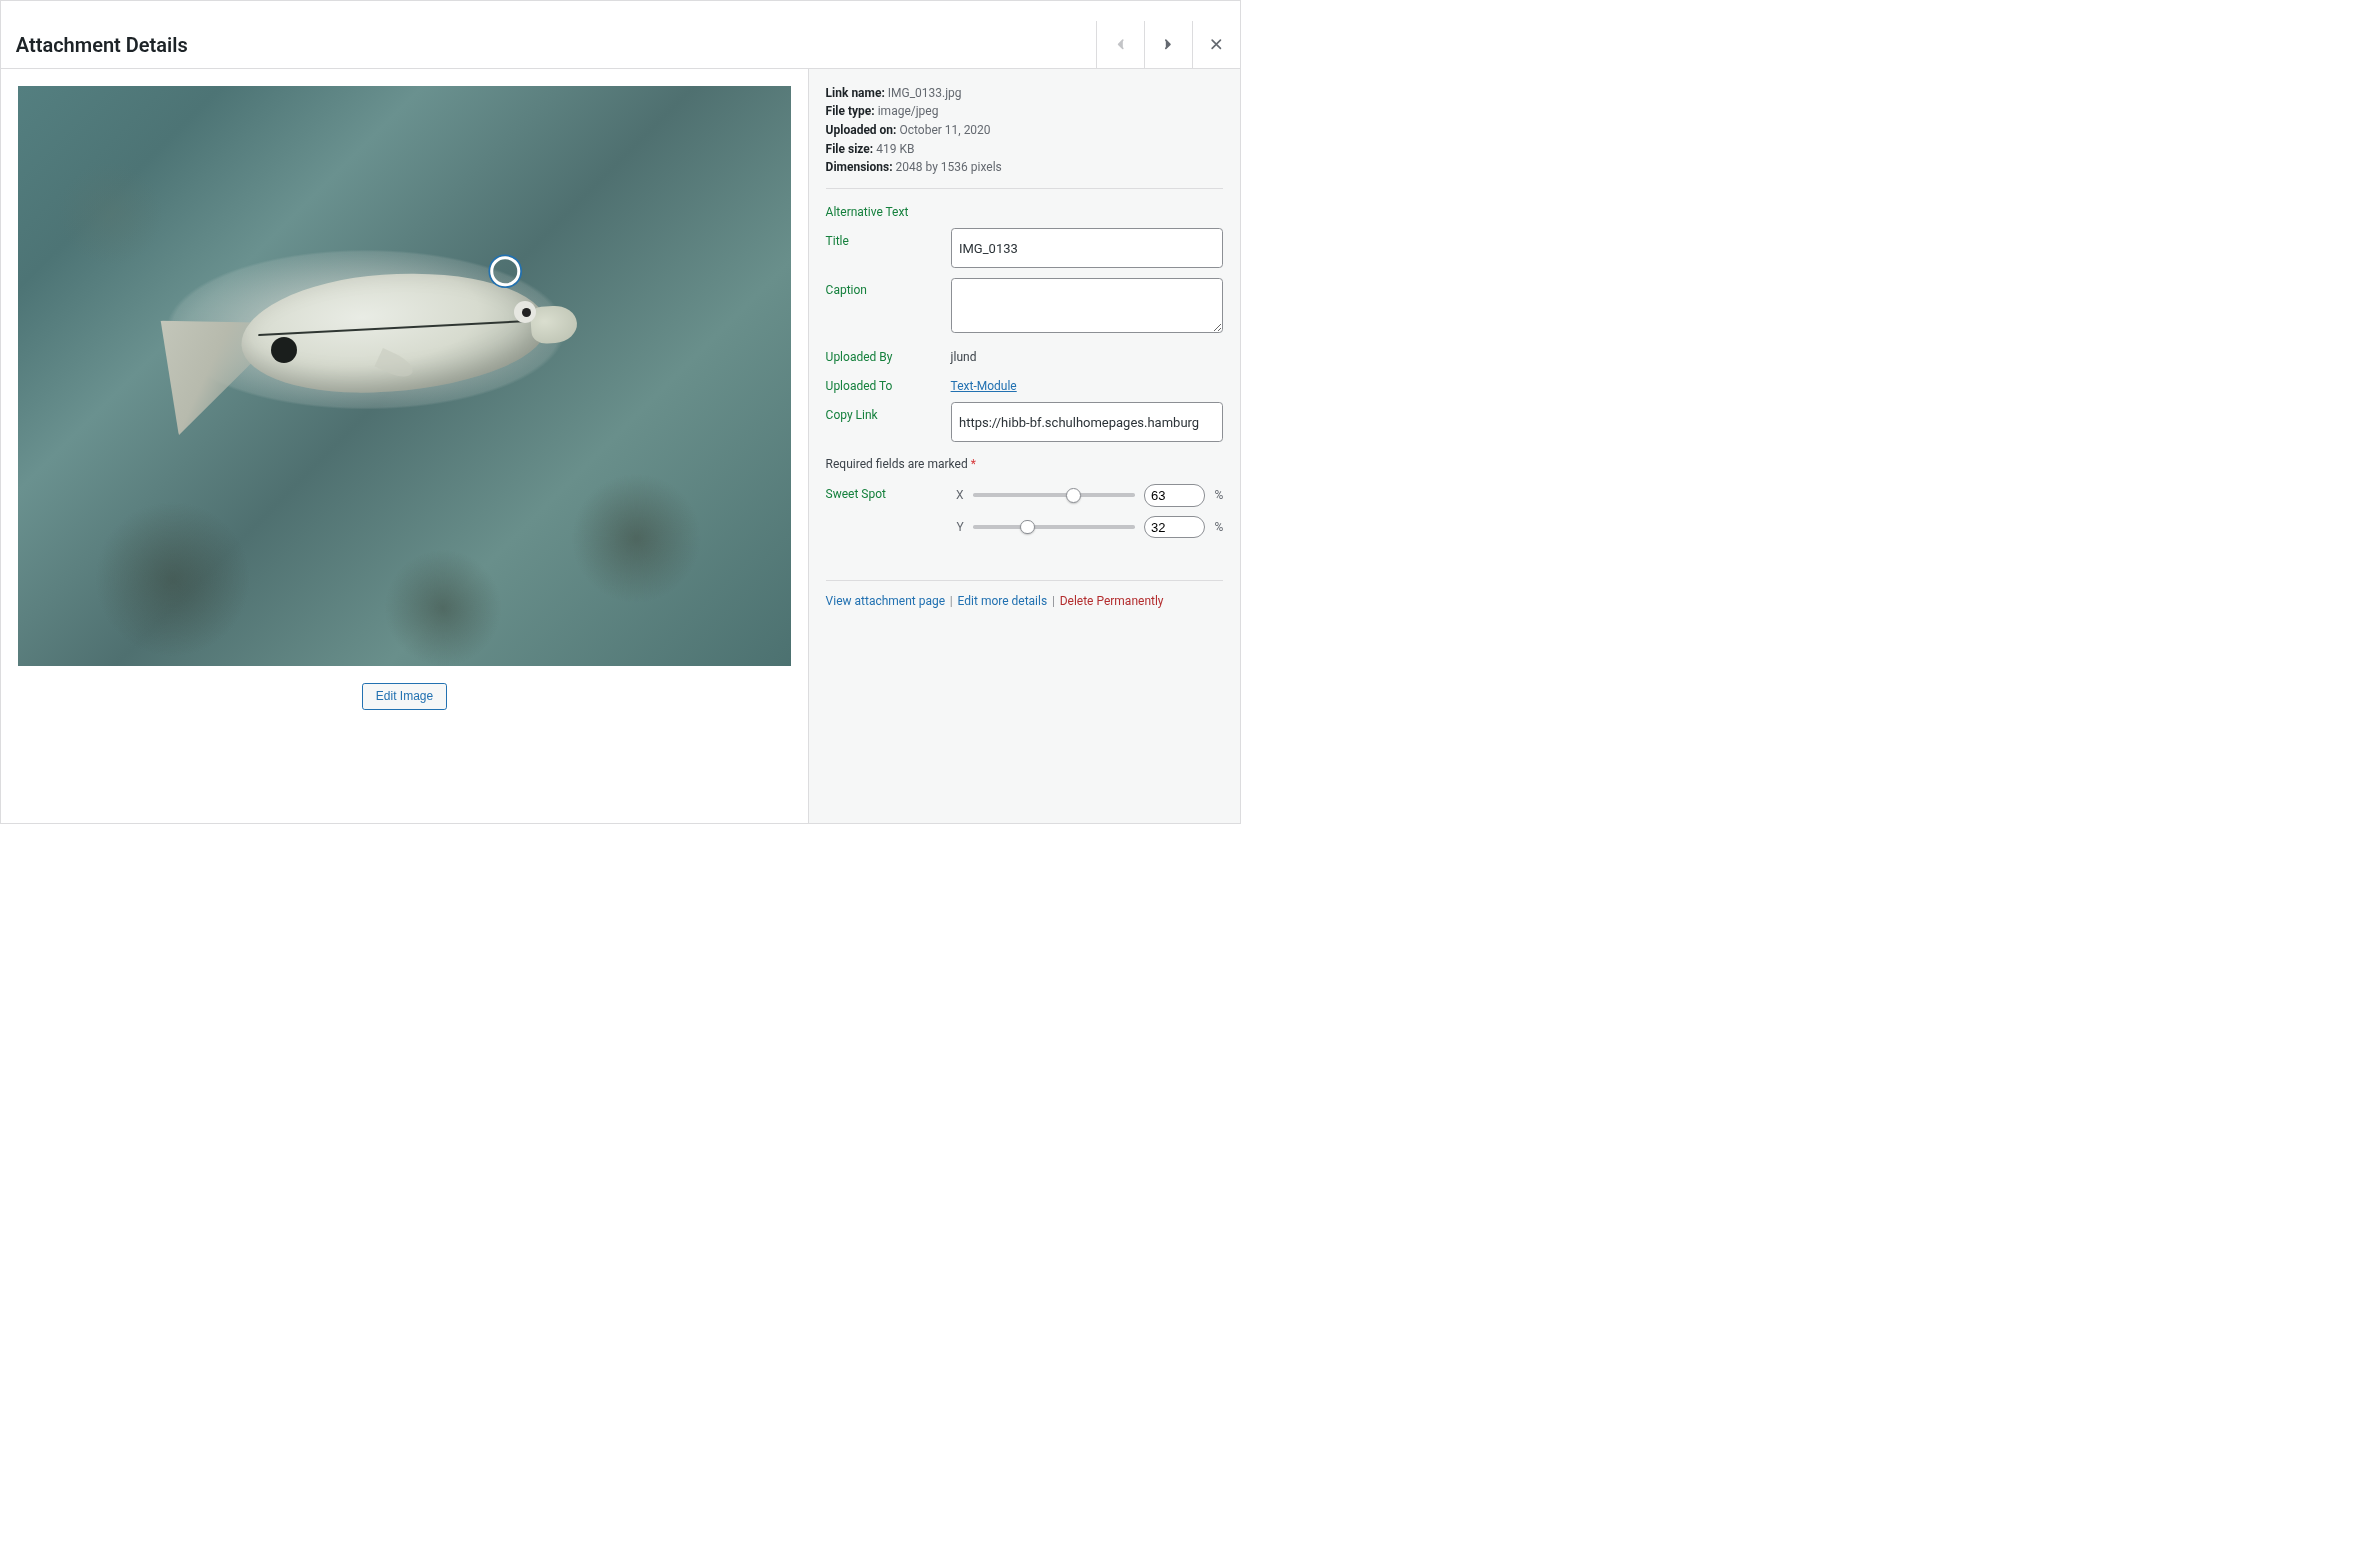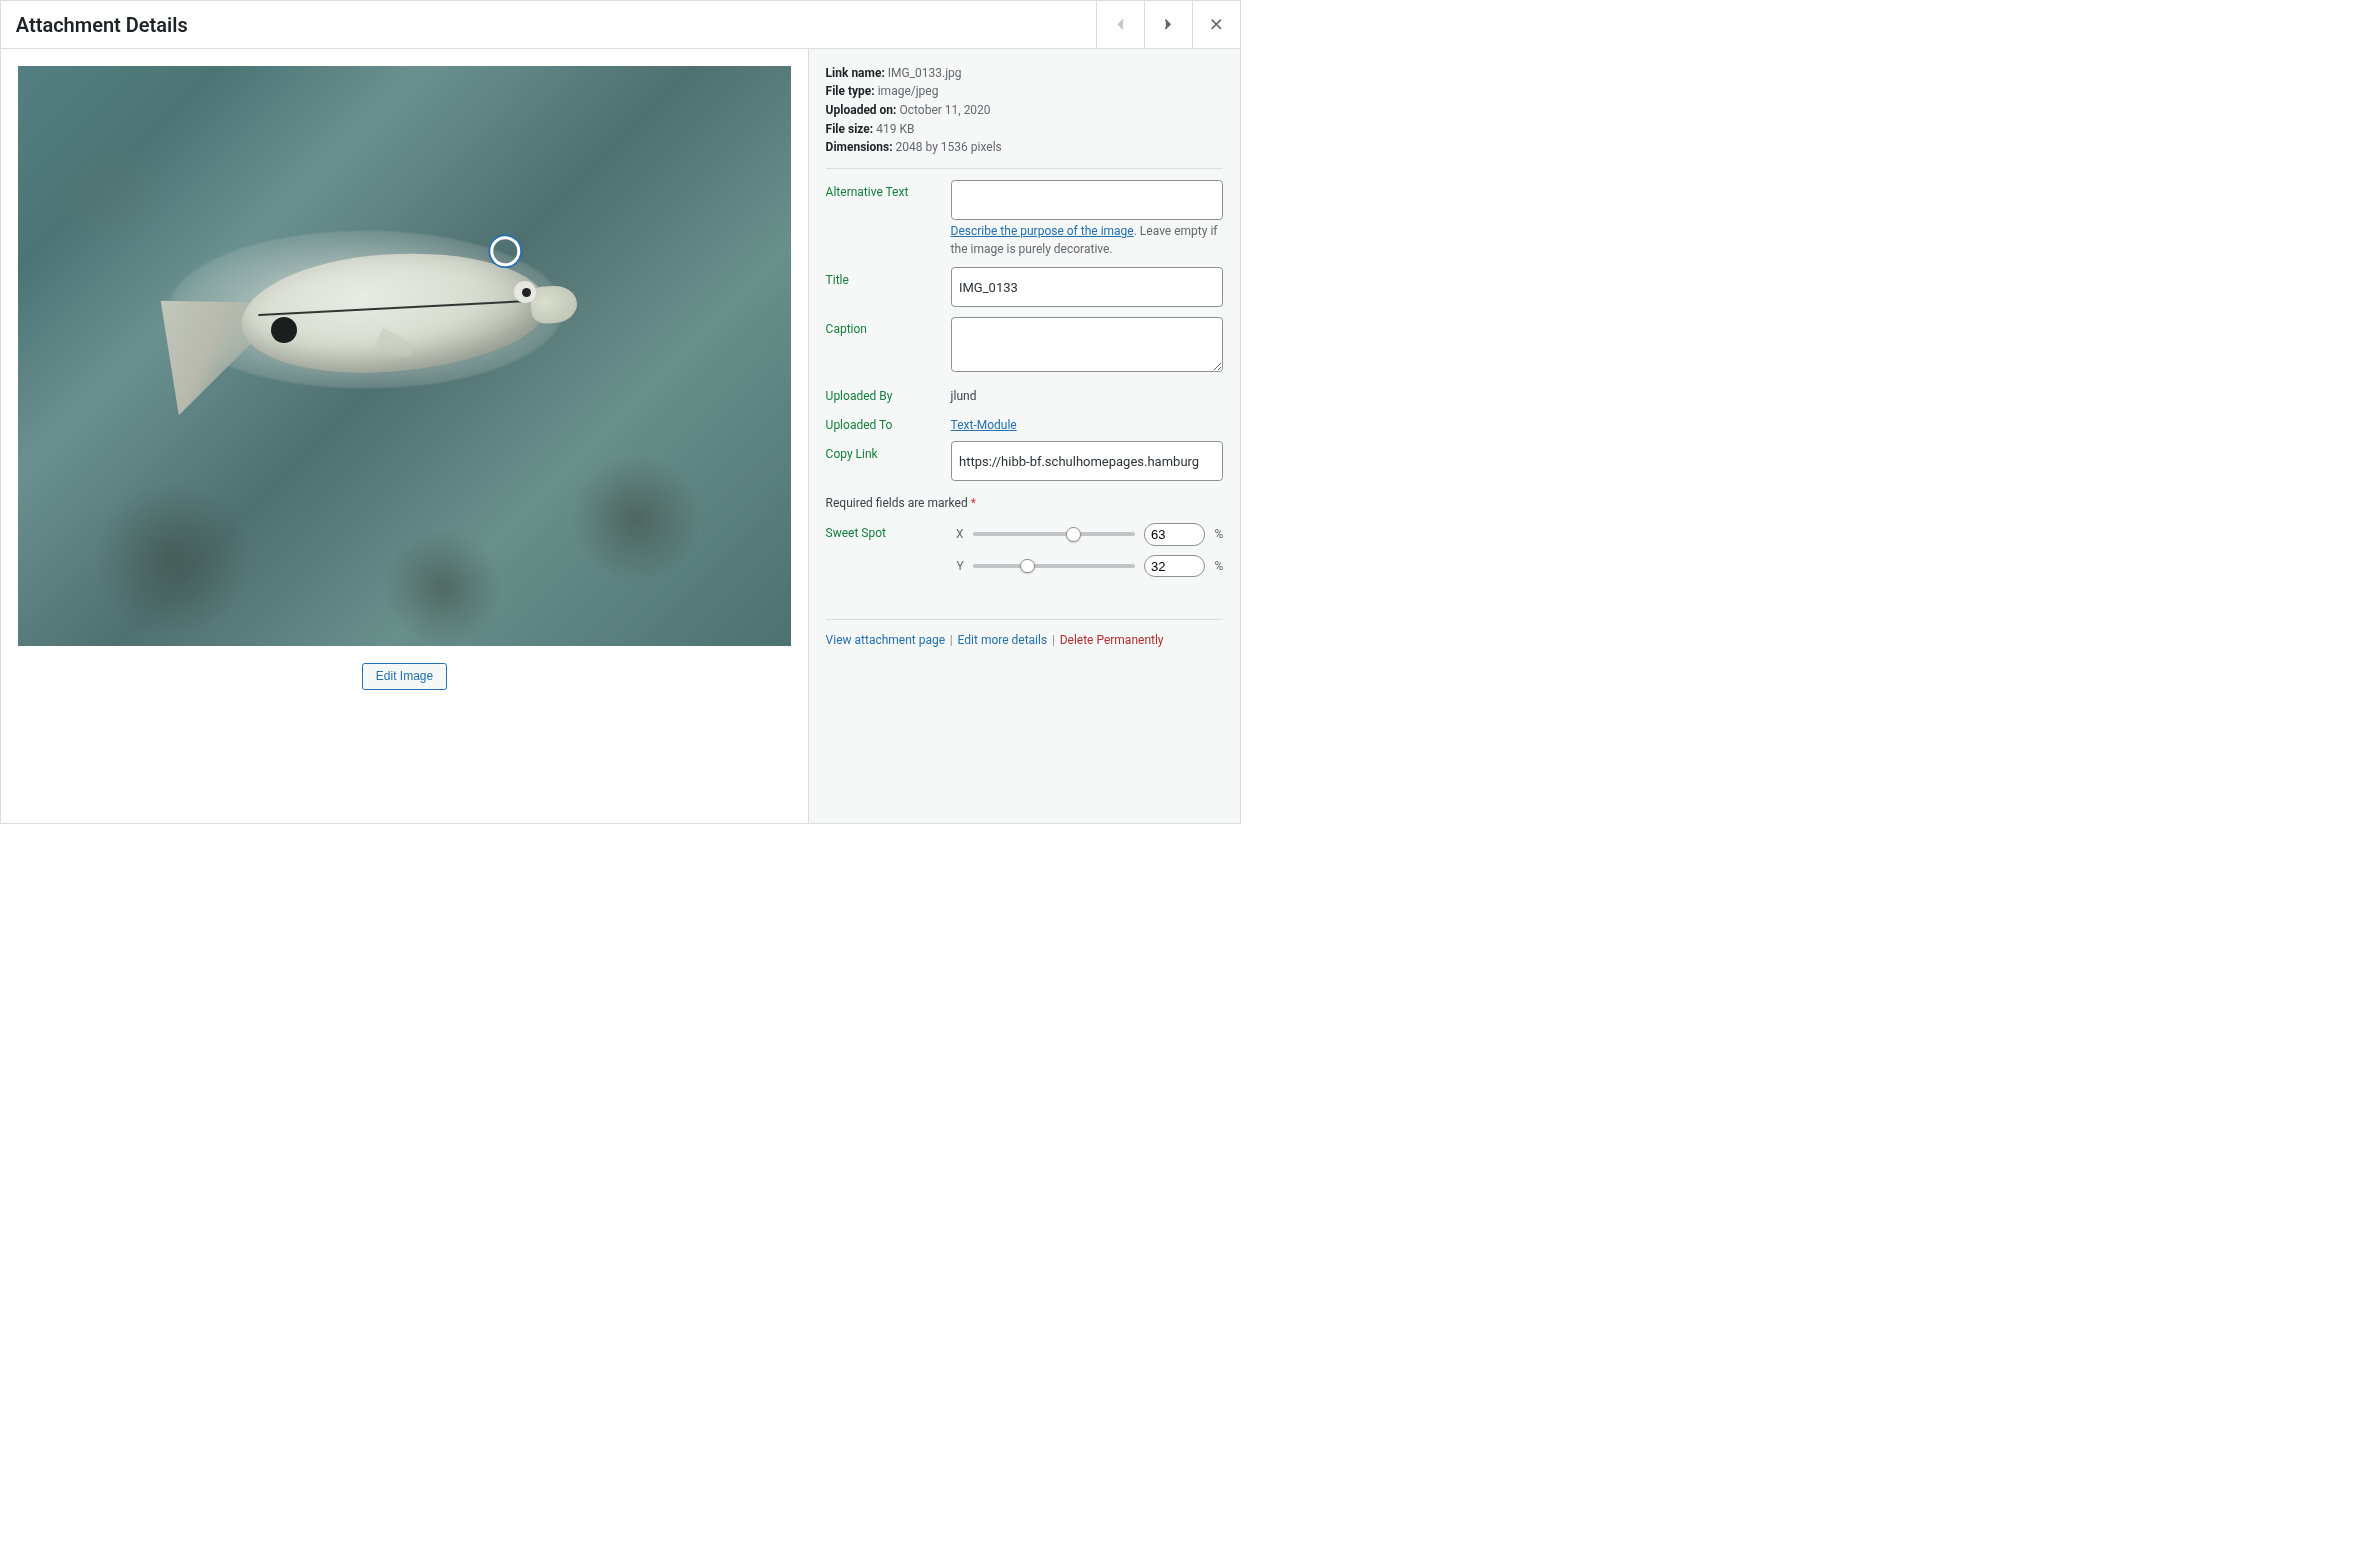--- a/index.html
+++ b/index.html
@@ -17,20 +17,21 @@
     display: flex;
     flex-direction: column;
     background: #fff;
     position: relative;
   }
   .header {
     display: flex;
     align-items: center;
     border-bottom: 0.9px solid #dcdcde;
     height: 48px;
+    margin-top: 20px;
   }
   .header-title {
     font-size: 20px;
     font-weight: 600;
     color: #1d2327;
     padding-left: 14.8px;
     flex: 1;
   }
   .header-btn {
     width: 48px;
@@ -349,26 +350,20 @@
         <div><b>File type:</b> <span>image/jpeg</span></div>
         <div><b>Uploaded on:</b> <span>October 11, 2020</span></div>
         <div><b>File size:</b> <span>419 KB</span></div>
         <div><b>Dimensions:</b> <span>2048 by 1536 pixels</span></div>
       </div>
 
       <div class="settings">
 
         <div class="field-row">
           <div class="field-label">Alternative Text</div>
-          <div class="field-control">
-            <input type="text" value="" style="">
-            <div class="help-text">
-              <a class="link">Describe the purpose of the image</a><span>. Leave empty if the image is purely decorative.</span>
-            </div>
-          </div>
         </div>
 
         <div class="field-row">
           <div class="field-label">Title</div>
           <div class="field-control">
             <input type="text" value="IMG_0133" style="">
           </div>
         </div>
 
         <div class="field-row">

